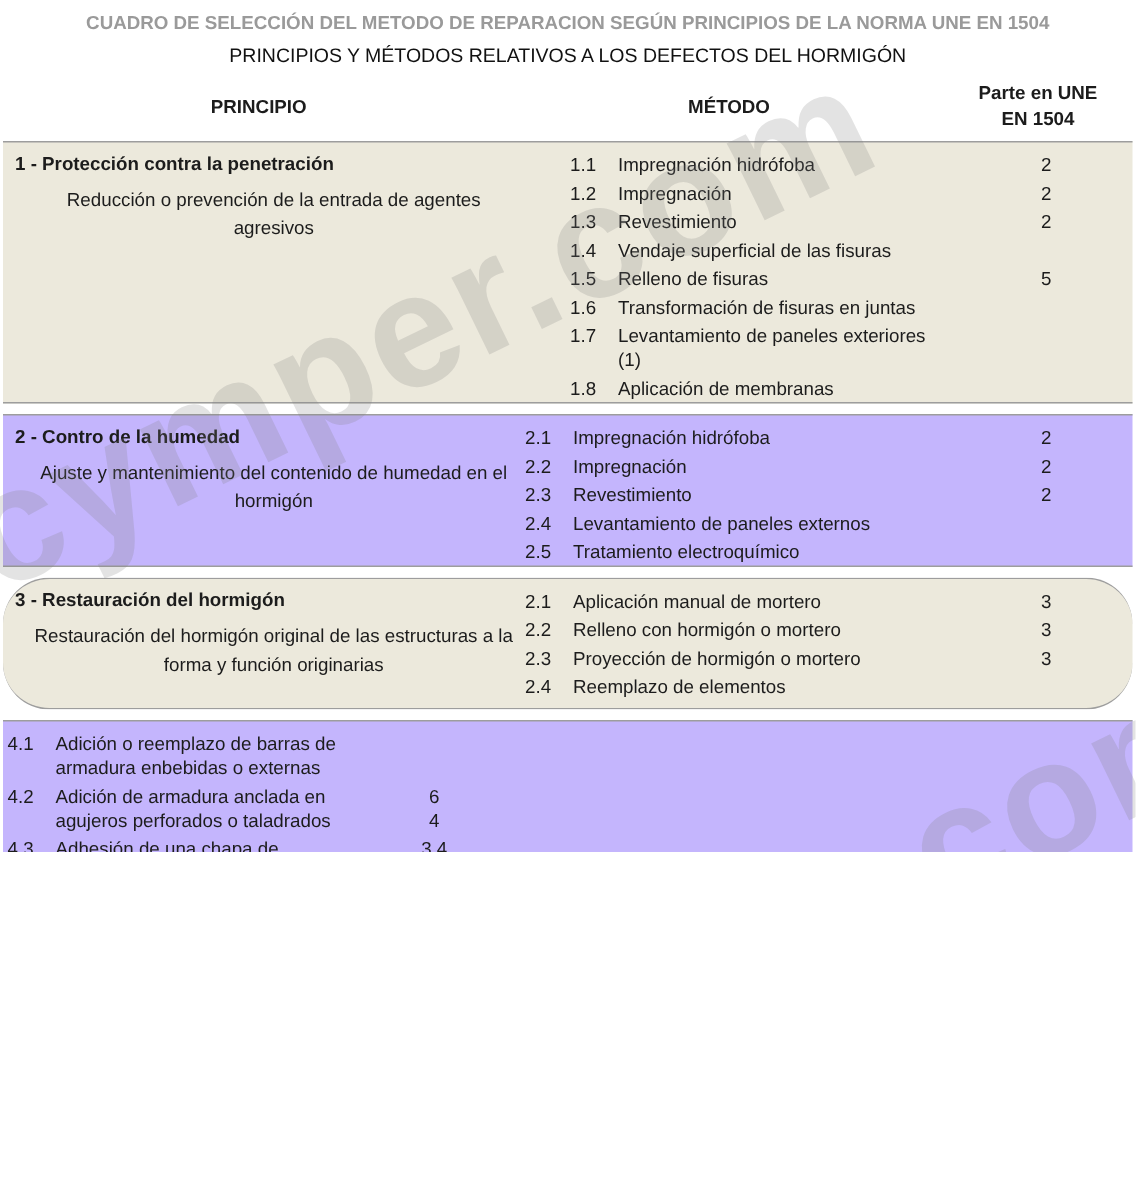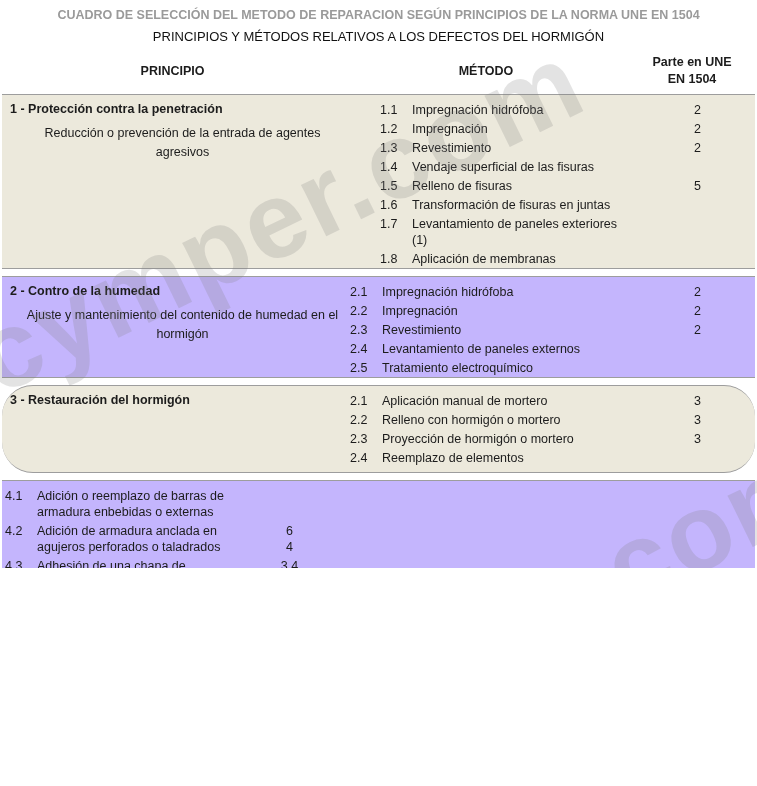--- a/index.html
+++ b/index.html
@@ -154,20 +154,21 @@
           <div class="mrow">
             <div class="mnum">2.5</div>
             <div class="mname">Tratamiento electroquímico</div>
             <div class="mparte"></div>
           </div>
         </div>
       </section>
       <section class="section tone-a">
         <div class="left">
           <div class="sec-title">3 - Restauración del hormigón</div>
+          <div class="sec-desc">Restauración del hormigón original de las estructuras a la forma y función originarias</div>
         </div>
         <div class="right">
           <div class="mrow">
             <div class="mnum">2.1</div>
             <div class="mname">Aplicación manual de mortero</div>
             <div class="mparte">3</div>
           </div>
           <div class="mrow">
             <div class="mnum">2.2</div>
             <div class="mname">Relleno con hormigón o mortero</div>

